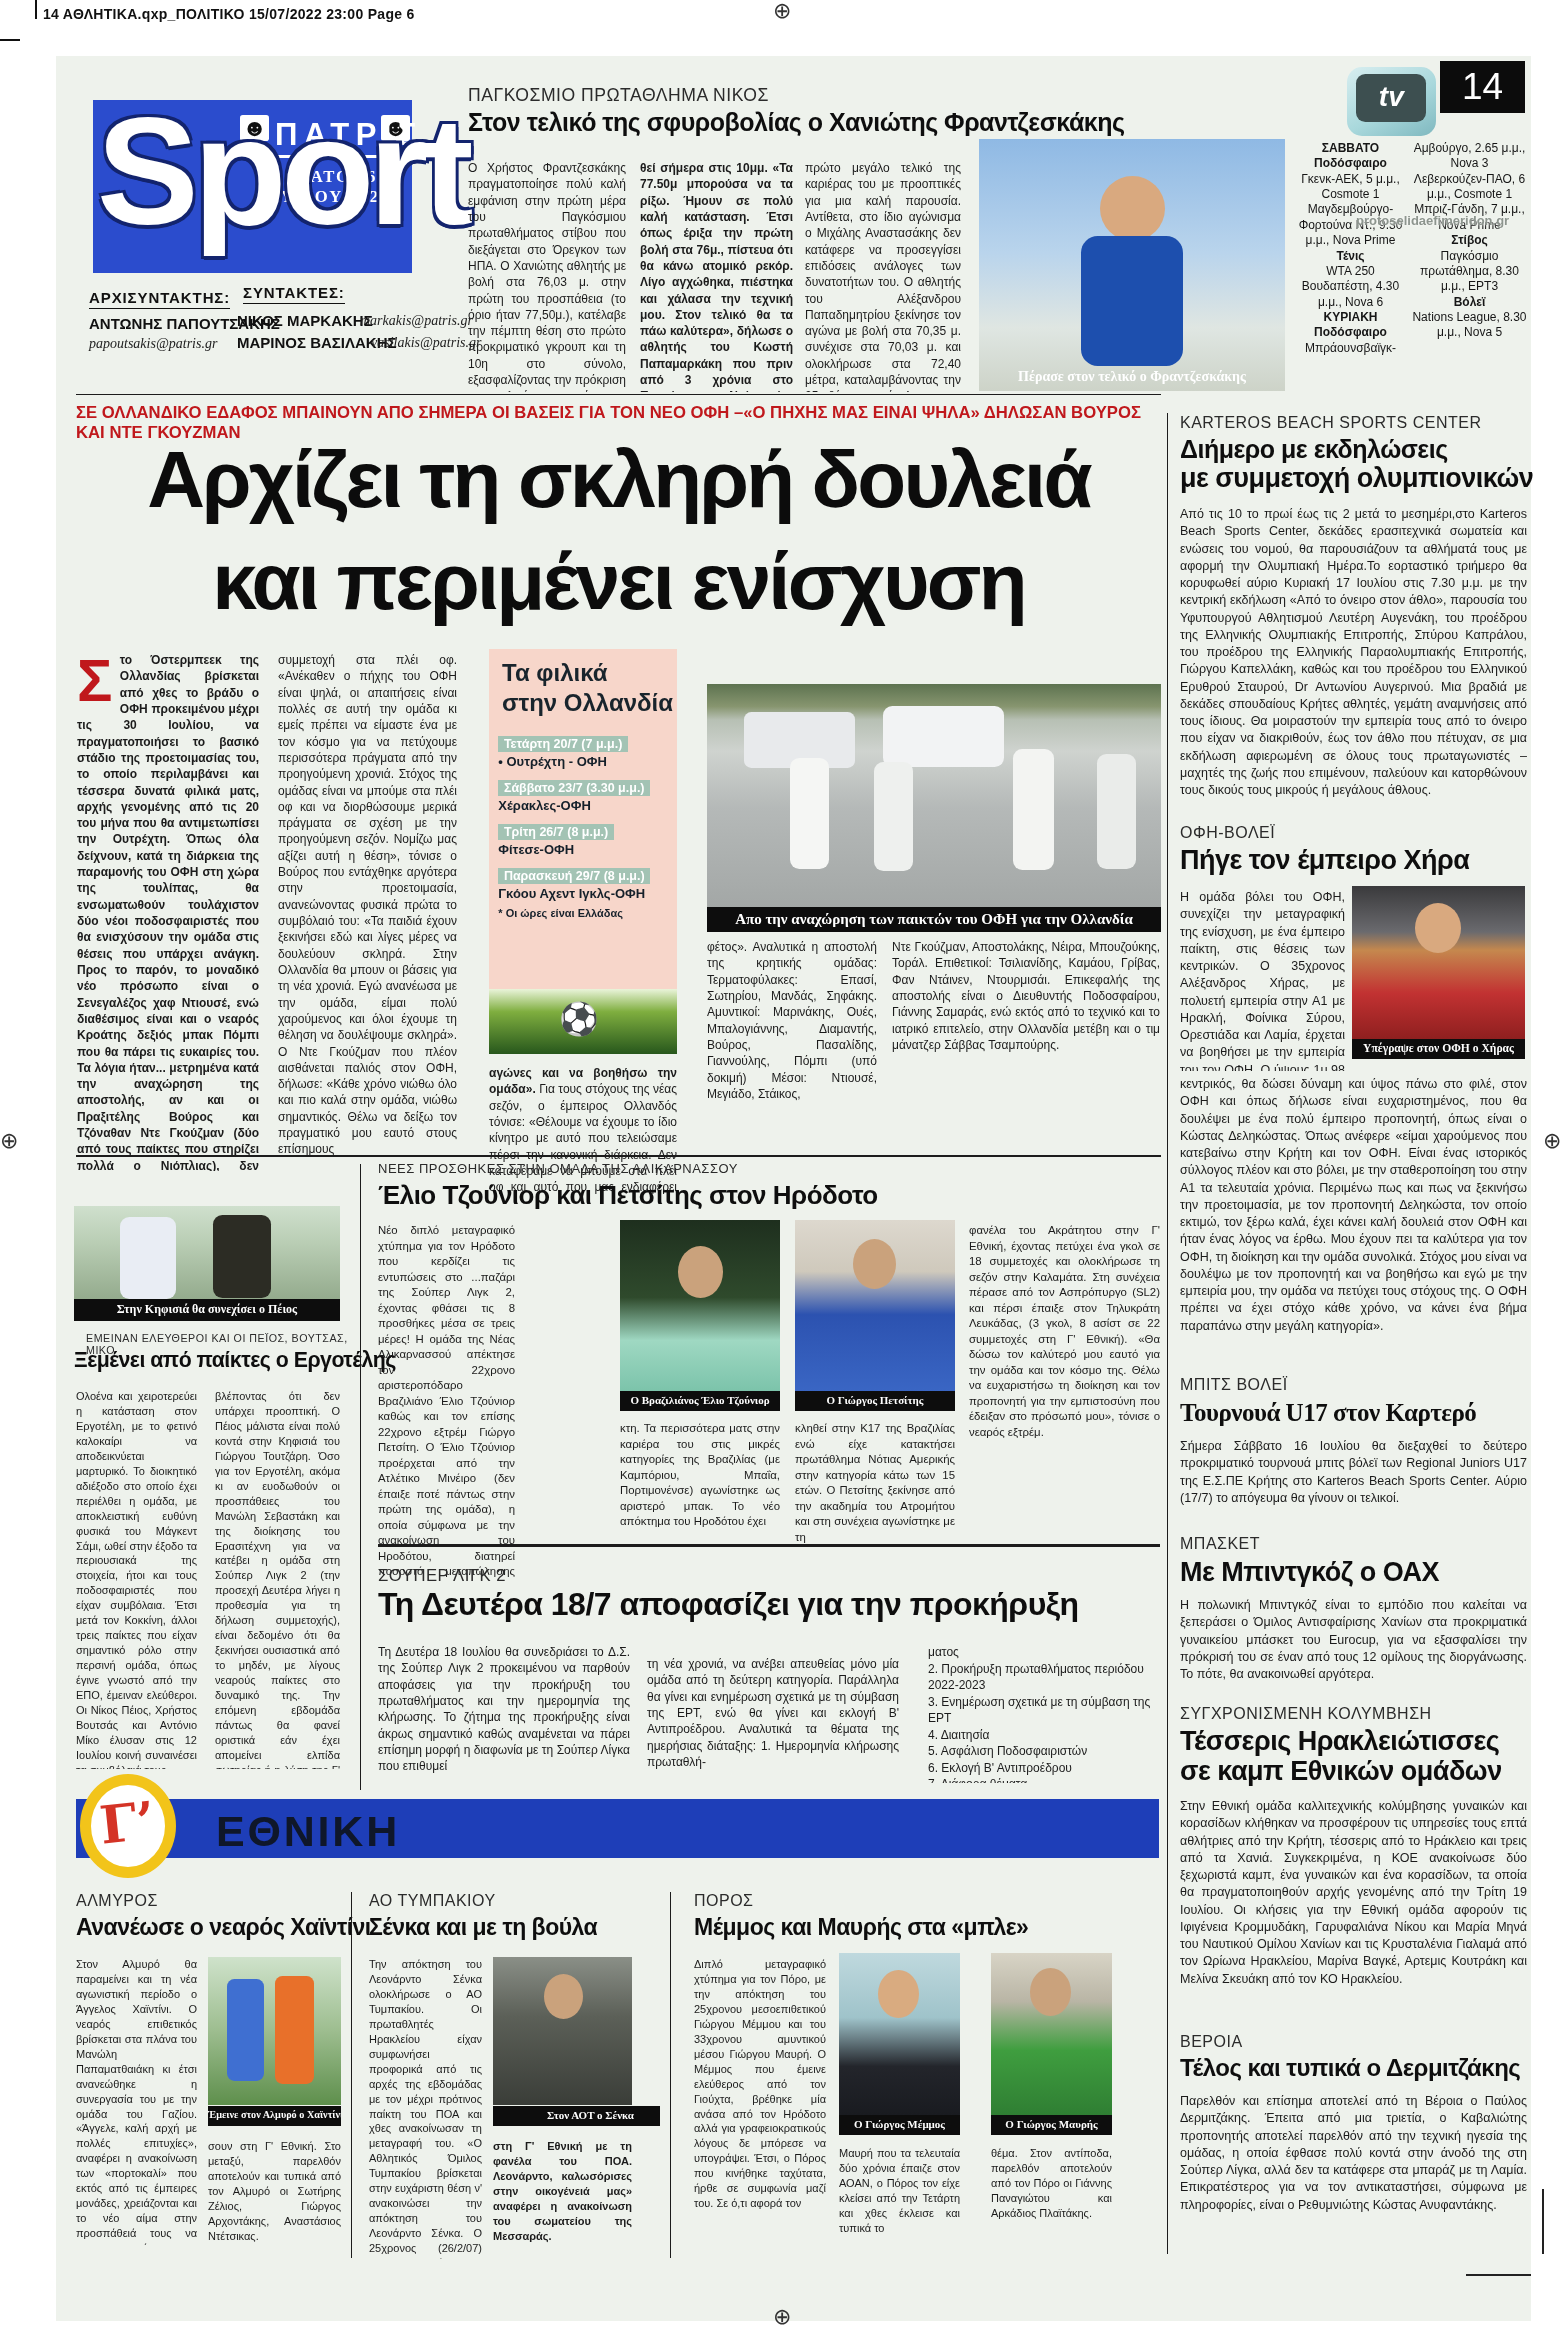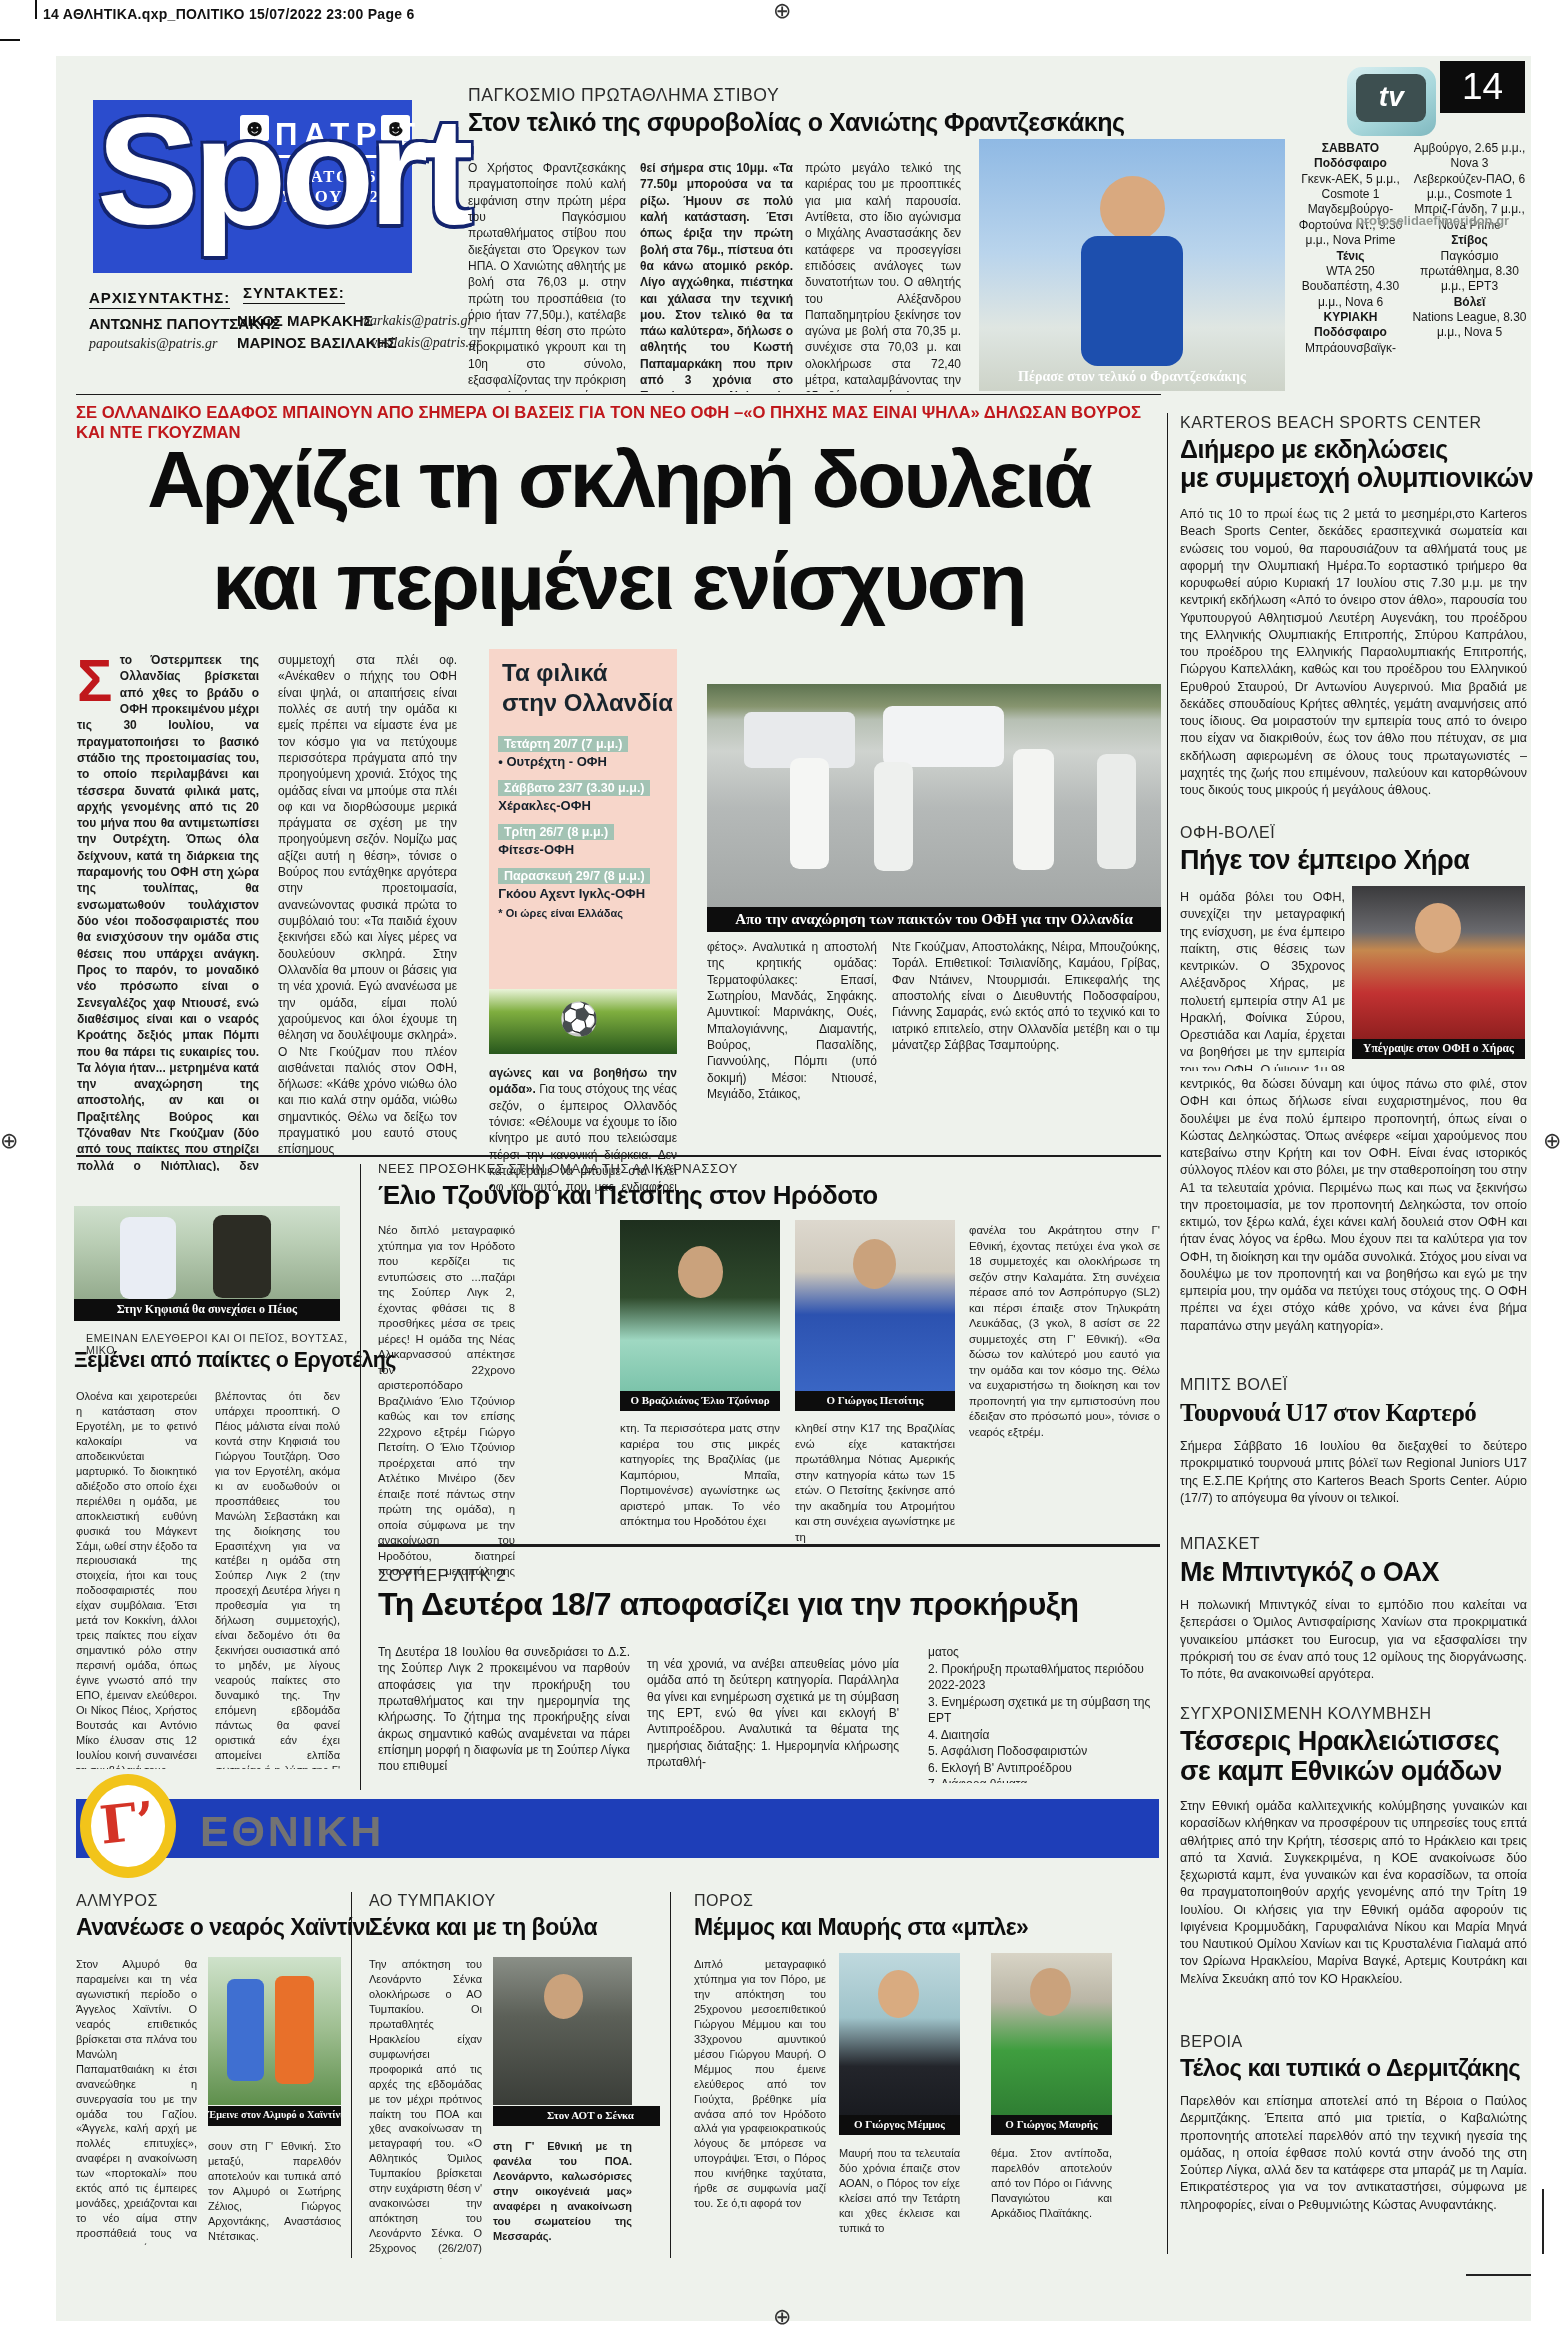--- a/index.html
+++ b/index.html
@@ -47,21 +47,21 @@
   .grass{left:0;bottom:0;width:100%;height:65px;background:linear-gradient(180deg,#eaf4da,#7fae3f 35%,#27571c);}
   .ball{font-size:32px;color:#fff;}
   
   .side-kicker{font-size:16px;color:#2b2b2b;letter-spacing:0.5px;}
   .side-headline{font-weight:bold;color:#0e0e0e;line-height:1.08;letter-spacing:-0.5px;}
   .side-body{font-size:12.5px;line-height:1.38;text-align:justify;color:#1b1b1b;overflow:hidden;}
   
   .gamma-banner{left:76px;top:1799px;width:1083px;height:59px;background:#1e3eb8;}
   .gamma-circle{left:80px;top:1774px;width:96px;height:104px;background:#fff;border:11px solid #f2c41a;border-radius:50%;box-sizing:border-box;text-align:center;}
   .gamma-letter{font-size:52px;font-weight:bold;color:#d43326;transform:rotate(-6deg);display:inline-block;margin-top:7.4px;font-family:"DejaVu Serif",serif;}
-  .gamma-label{left:200px;top:1807px;font-size:43px;font-weight:bold;color:#737373;letter-spacing:2.8px;}
+  .gamma-label{left:216px;top:1807px;font-size:43px;font-weight:bold;color:#0f172a;letter-spacing:2.8px;}
 </style>
 </head>
 <body>
 
 <div class="abs content-bg"></div>
 <div class="abs printer-line">14 ΑΘΛΗΤΙΚΑ.qxp_ΠΟΛΙΤΙΚΟ  15/07/2022  23:00  Page 6</div>
 <div class="abs tick-v"></div>
 <div class="abs tick-h"></div>
 <div class="abs regmark" style="left:773px;top:0px;">⊕</div>
 <div class="abs regmark" style="left:1543px;top:1130px;">⊕</div>
@@ -103,21 +103,21 @@
   <div class="tv-line">Αμβούργο, 2.65 μ.μ., Nova 3</div>
   <div class="tv-line">Λεβερκούζεν-ΠΑΟ, 6 μ.μ., Cosmote 1</div>
   <div class="tv-line">Μπριζ-Γάνδη, 7 μ.μ., Nova Prime</div>
   <div class="tv-line b">Στίβος</div>
   <div class="tv-line">Παγκόσμιο πρωτάθλημα, 8.30 μ.μ., ΕΡΤ3</div>
   <div class="tv-line b">Βόλεϊ</div>
   <div class="tv-line">Nations League, 8.30 μ.μ., Nova 5</div>
 </div>
 <div class="abs watermark">protoselidaefimeridon.gr</div>
 
-<div class="abs kicker" style="left:468px;top:85px;font-size:17.6px;">ΠΑΓΚΟΣΜΙΟ ΠΡΩΤΑΘΛΗΜΑ ΣΤΙΒΟΥ</div>
+<div class="abs kicker" style="left:468px;top:85px;font-size:17.6px;">ΠΑΓΚΟΣΜΙΟ ΠΡΩΤΑΘΛΗΜΑ ΝΙΚΟΣ</div>
 <div class="abs headline" style="left:468px;top:109px;font-size:25px;">Στον τελικό της σφυροβολίας ο Χανιώτης Φραντζεσκάκης</div>
 <div class="abs body-col" style="left:468px;top:160px;width:158px;height:232px;">Ο Χρήστος Φραντζεσκάκης πραγματοποίησε πολύ καλή εμφάνιση στην πρώτη μέρα του Παγκόσμιου πρωταθλήματος στίβου που διεξάγεται στο Όρεγκον των ΗΠΑ. Ο Χανιώτης αθλητής με βολή στα 76,03 μ. στην πρώτη του προσπάθεια (το όριο ήταν 77,50μ.), κατέλαβε την πέμπτη θέση στο πρώτο προκριματικό γκρουπ και τη 10η στο σύνολο, εξασφαλίζοντας την πρόκριση στον τελικό του αγωνίσματος που θα διεξαχ-</div>
 <div class="abs body-col b" style="left:640px;top:160px;width:153px;height:232px;">θεί σήμερα στις 10μμ. «Τα 77.50μ μπορούσα να τα ρίξω. Ήμουν σε πολύ καλή κατάσταση. Έτσι όπως έριξα την πρώτη βολή στα 76μ., πίστευα ότι θα κάνω ατομικό ρεκόρ. Λίγο αγχώθηκα, πιέστηκα και χάλασα την τεχνική μου. Στον τελικό θα τα πάω καλύτερα», δήλωσε ο αθλητής του Κωστή Παπαμαρκάκη που πριν από 3 χρόνια στο Παγκόσμιο της Ντόχα, είχε πάρει την 23η θέση και σήμερα θα αγωνιστεί στον</div>
 <div class="abs body-col" style="left:805px;top:160px;width:156px;height:232px;">πρώτο μεγάλο τελικό της καριέρας του με προοπτικές για μια καλή παρουσία. Αντίθετα, στο ίδιο αγώνισμα ο Μιχάλης Αναστασάκης δεν κατάφερε να προσεγγίσει επιδόσεις ανάλογες των δυνατοτήτων του. Ο αθλητής του Αλέξανδρου Παπαδημητρίου ξεκίνησε τον αγώνα με βολή στα 70,35 μ. συνέχισε στα 70,03 μ. και ολοκλήρωσε στα 72,40 μέτρα, καταλαμβάνοντας την 25η θέση στο σύνολο.</div>
 <div class="abs photo" style="left:979px;top:139px;width:306px;height:252px;background:linear-gradient(180deg,#8fb9e4 0%,#b9d4ec 45%,#dfe6e2 75%,#cdd3c8 100%);">
   <div class="abs" style="left:121px;top:37px;width:65px;height:65px;border-radius:50%;background:#d9a97f;"></div>
   <div class="abs" style="left:102px;top:97px;width:102px;height:130px;border-radius:16.7px;background:#1d4fae;"></div>
   <div class="abs" style="left:0;bottom:5.6px;width:100%;text-align:center;color:#fff;font-family:'Liberation Serif',serif;font-weight:bold;font-size:14px;">Πέρασε στον τελικό ο Φραντζεσκάκης</div>
 </div>
 

